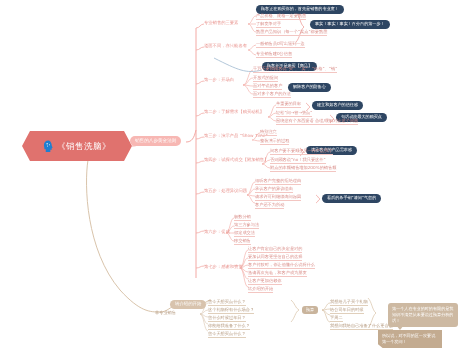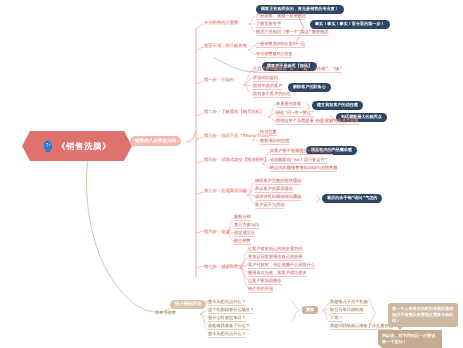--- a/index.html
+++ b/index.html
@@ -3,21 +3,21 @@
 <meta charset="utf-8">
 <style>
   html,body{margin:0;padding:0;}
   body{
     width:463px;height:348px;
     background:#ffffff;
     font-family:"DejaVu Sans","Liberation Sans",sans-serif;
     overflow:hidden;
     position:relative;
   }
-  #canvas{position:absolute;inset:0;width:463px;height:292px;font-weight:bold;}
+  #canvas{position:absolute;inset:0;width:463px;height:292px;}
   svg.links{position:absolute;left:0;top:0;width:463px;height:348px;pointer-events:none;}
 
   .node{position:absolute;white-space:nowrap;line-height:1.05;}
 
   
   .root{
     left:22px;top:131px;
     width:110px;height:30px;
     background:#e0726e;
     color:#ffffff;

